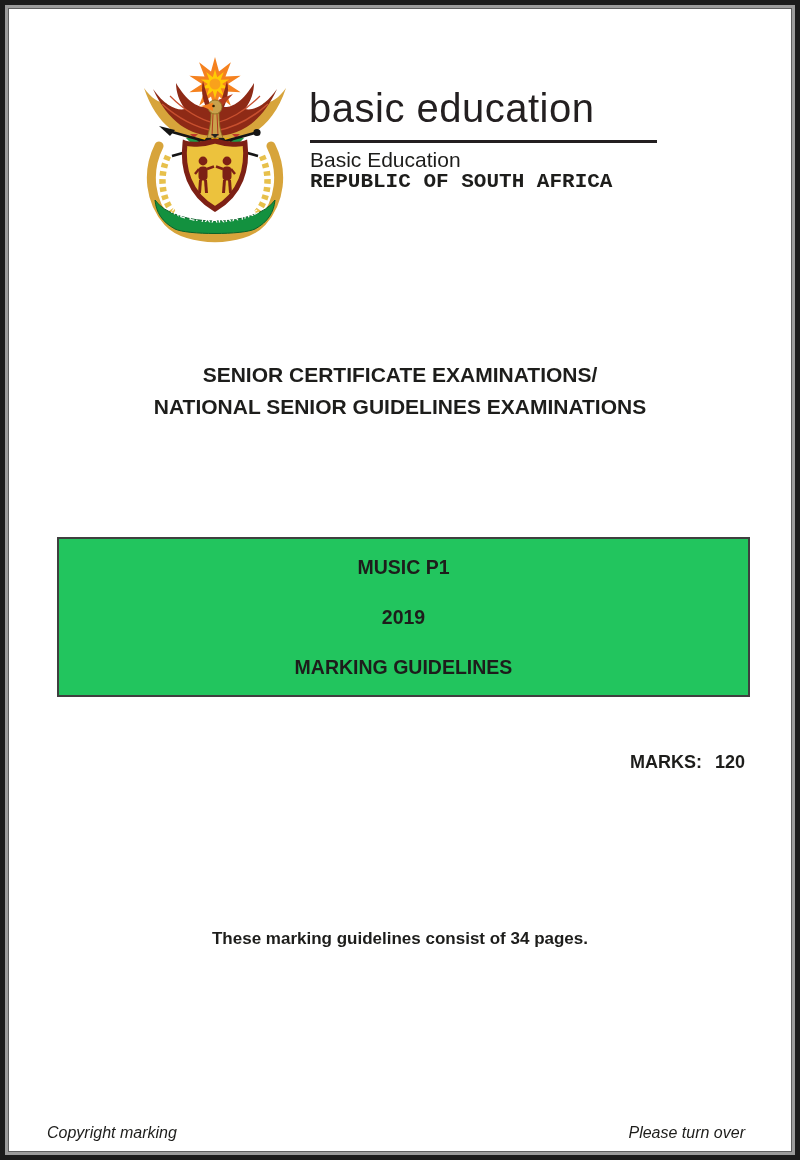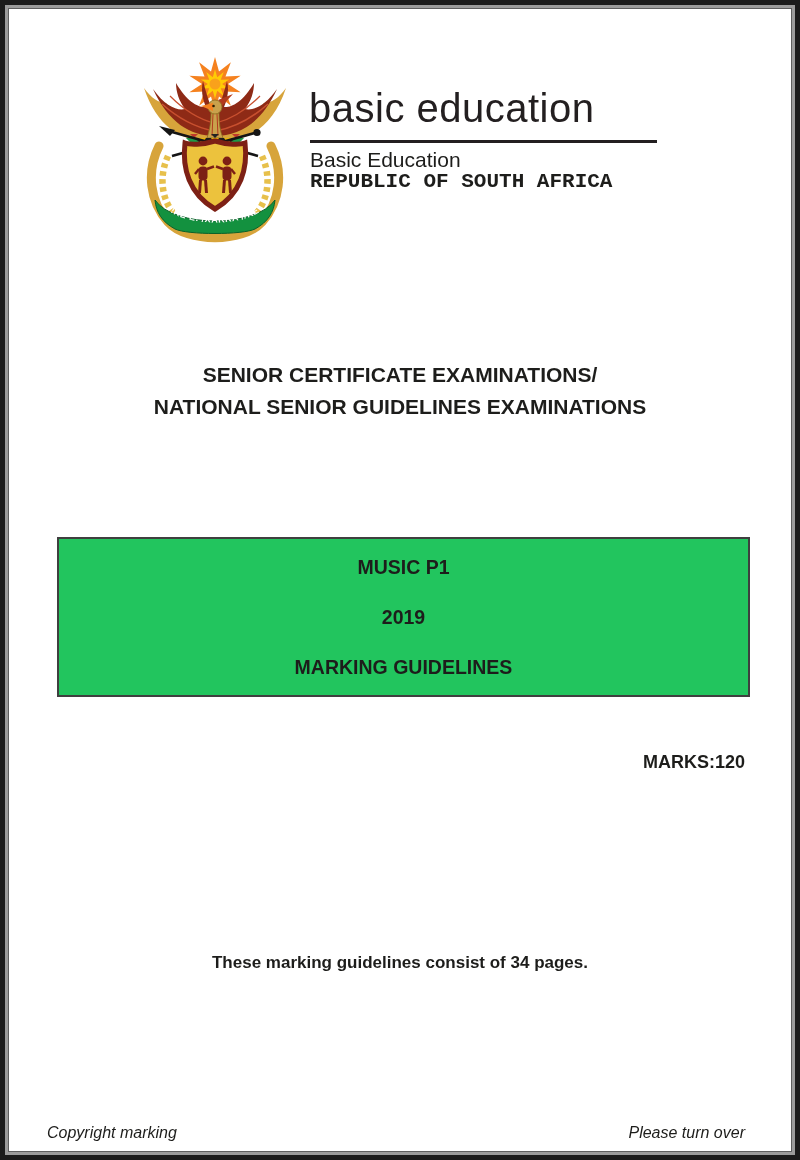--- a/index.html
+++ b/index.html
@@ -27,23 +27,23 @@
   .exam-header { left:0; top:359px; width:100%; text-align:center; font-weight:bold;
                  font-size:21px; line-height:32px; }
 
   .title-box { left:57px; top:537px; width:693px; height:160px; box-sizing:border-box;
                background:#22c55e; border:2px solid #3f3f3f;
                display:flex; flex-direction:column; justify-content:space-between;
                align-items:center; padding:17px 0 16px 0;
                font-weight:bold; font-size:19.5px; }
 
   .marks-line { right:55px; top:752px; font-weight:bold; font-size:18px; white-space:nowrap; }
-  .marks-value { }
+  .marks-value { margin-left:13px; }
 
-  .page-note { left:0; top:929px; width:100%; text-align:center; font-weight:bold; font-size:17px;margin-top:24px; }
+  .page-note { left:0; top:929px; width:100%; text-align:center; font-weight:bold; font-size:17px; }
 
   .footer-left  { left:47px;  top:1124px; font-style:italic; font-size:16px; }
   .footer-right { right:55px; top:1124px; font-style:italic; font-size:16px; }
 </style>
 </head>
 <body>
 
 <div class="page">
   <div class="frame"></div>
 

